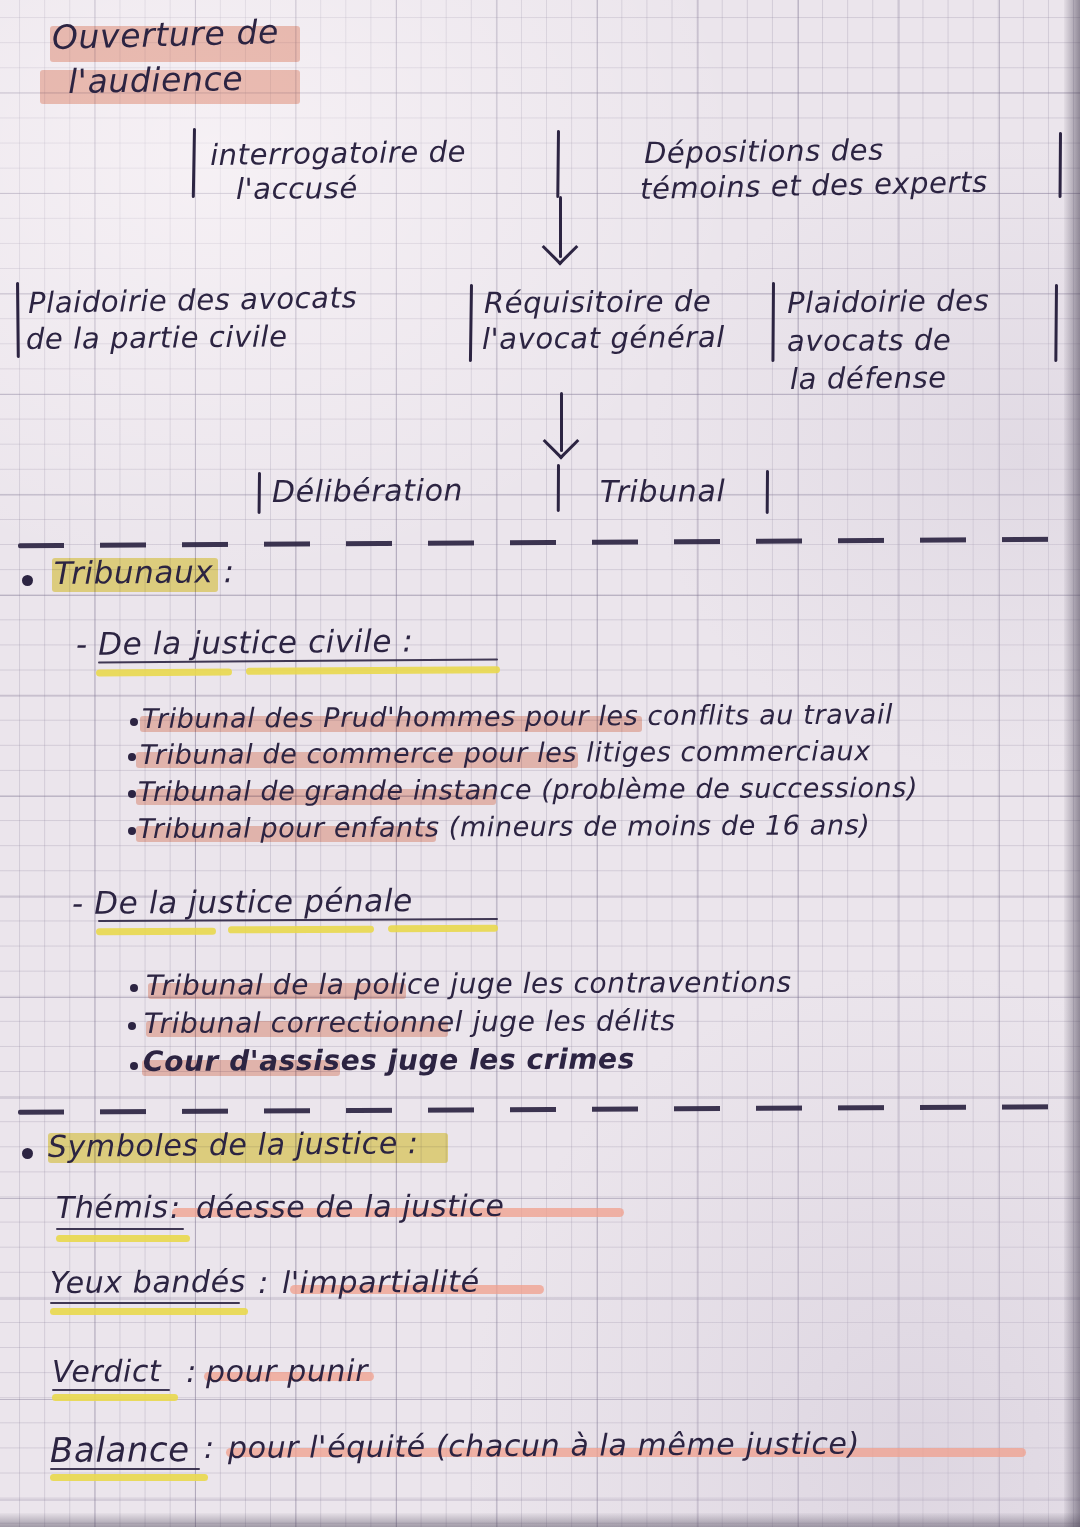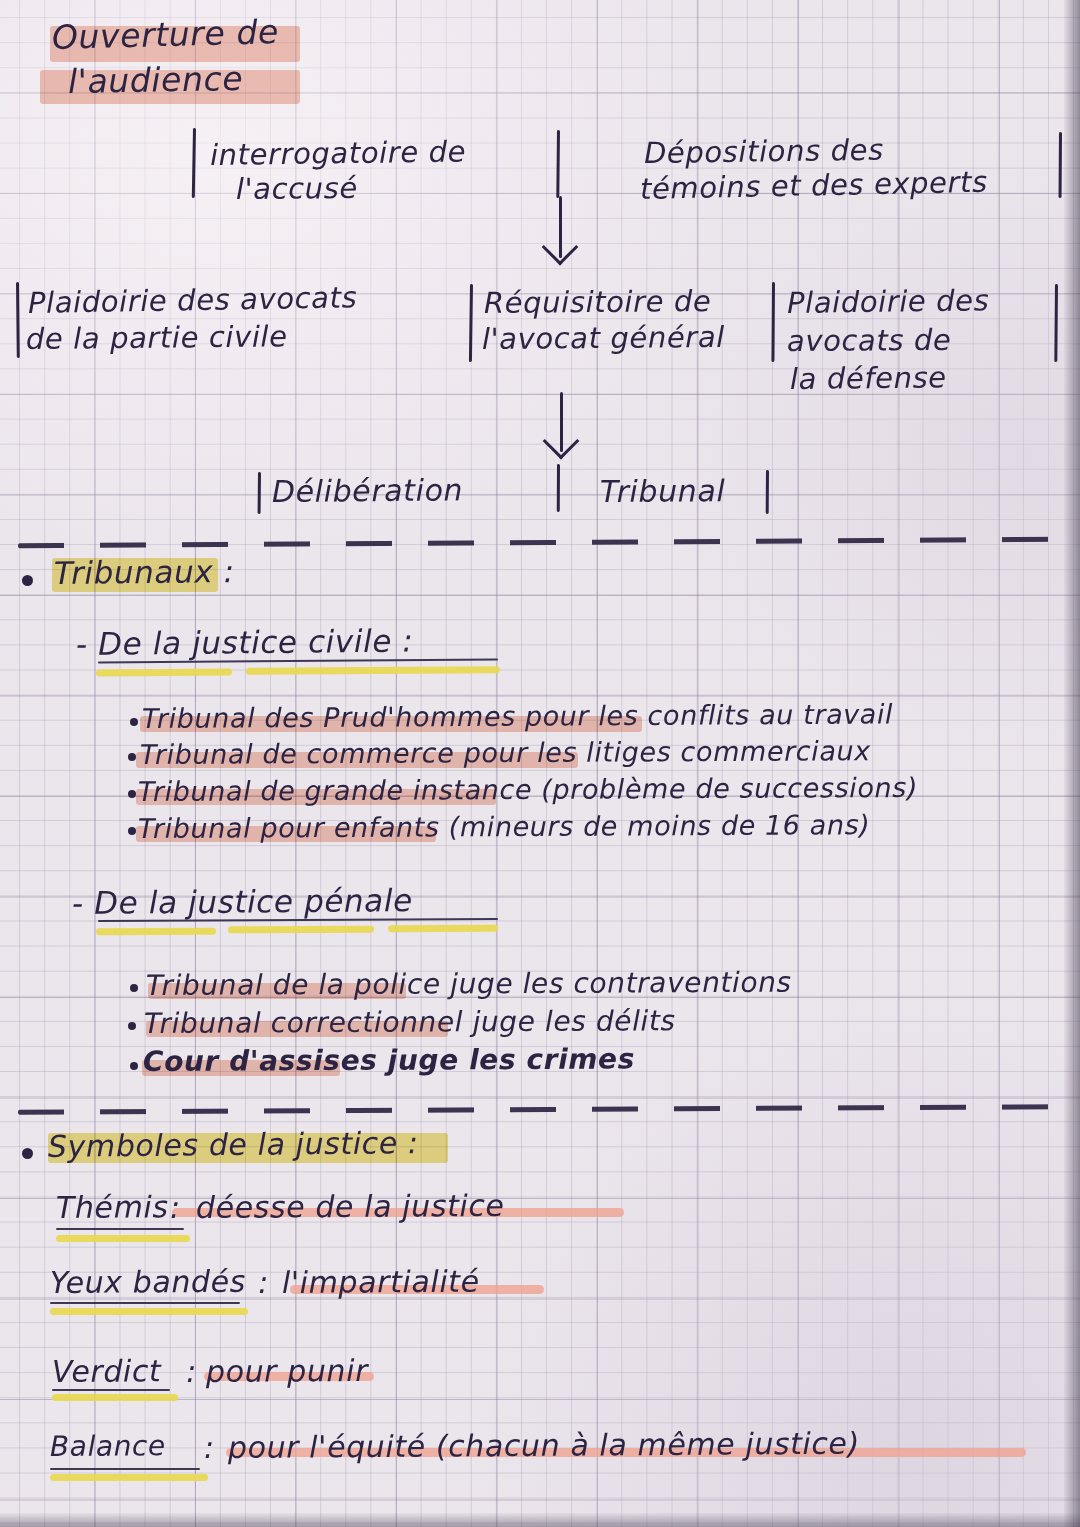--- a/index.html
+++ b/index.html
@@ -232,19 +232,19 @@
   <div class="underline-ink" style="left:52px;top:1389px;width:118px;"></div>
   <div class="ul-y" style="position:absolute;left:52px;top:1394px;width:126px;"></div>
   <div class="strike-p" style="position:absolute;left:204px;top:1372px;width:170px;"></div>
   <div class="hw" style="left:52px;top:1354px;font-size:30px;transform:rotate(-0.4deg);">Verdict</div>
   <div class="hw" style="left:176px;top:1354px;font-size:30px;"> : </div>
   <div class="hw" style="left:206px;top:1354px;font-size:30px;transform:rotate(-0.4deg);">pour punir</div>
 
   <div class="underline-ink" style="left:50px;top:1468px;width:150px;"></div>
   <div class="ul-y" style="position:absolute;left:50px;top:1474px;width:158px;"></div>
   <div class="strike-p" style="position:absolute;left:226px;top:1448px;width:800px;"></div>
-  <div class="hw" style="left:50px;top:1430px;font-size:28px;transform:rotate(-0.4deg);">Balance</div>
+  <div class="hw" style="left:50px;top:1430px;font-size:34px;transform:rotate(-0.4deg);">Balance</div>
   <div class="hw" style="left:204px;top:1430px;font-size:30px;">: </div>
   <div class="hw" style="left:228px;top:1430px;font-size:30px;transform:rotate(-0.4deg);">pour l'équité (chacun à la même justice)</div>
 
   <div class="edge-right"></div>
   <div class="edge-bottom"></div>
 </div>
 
 </body></html>

